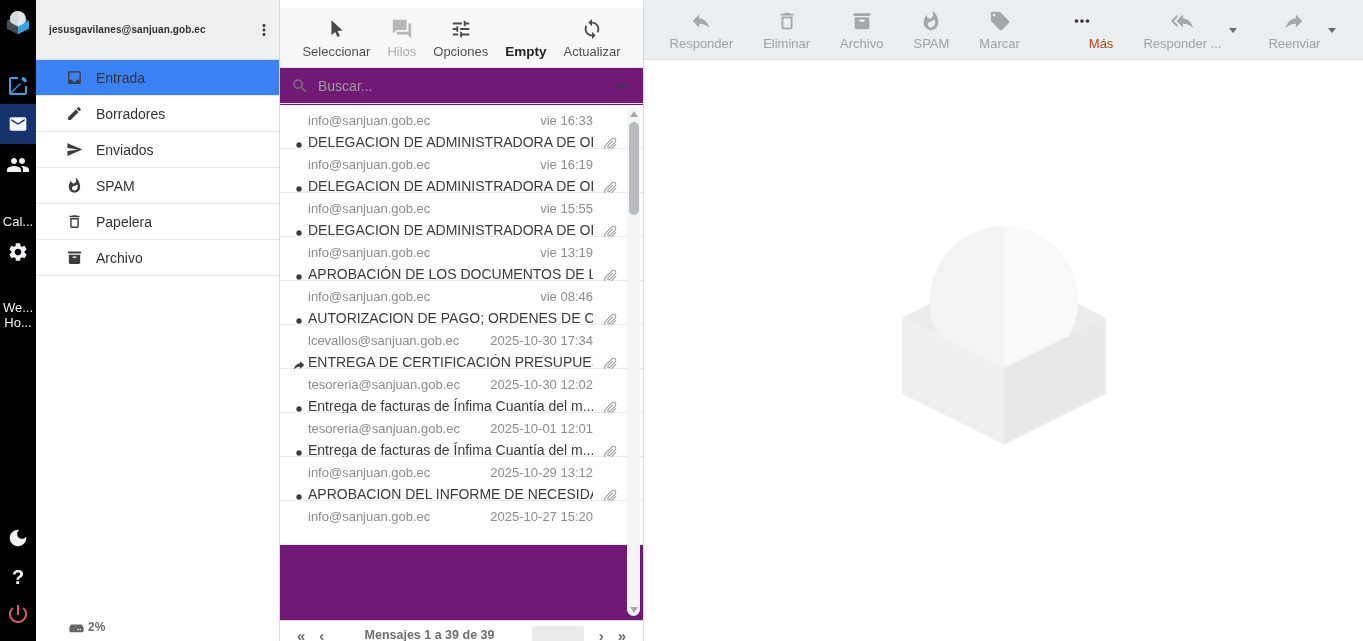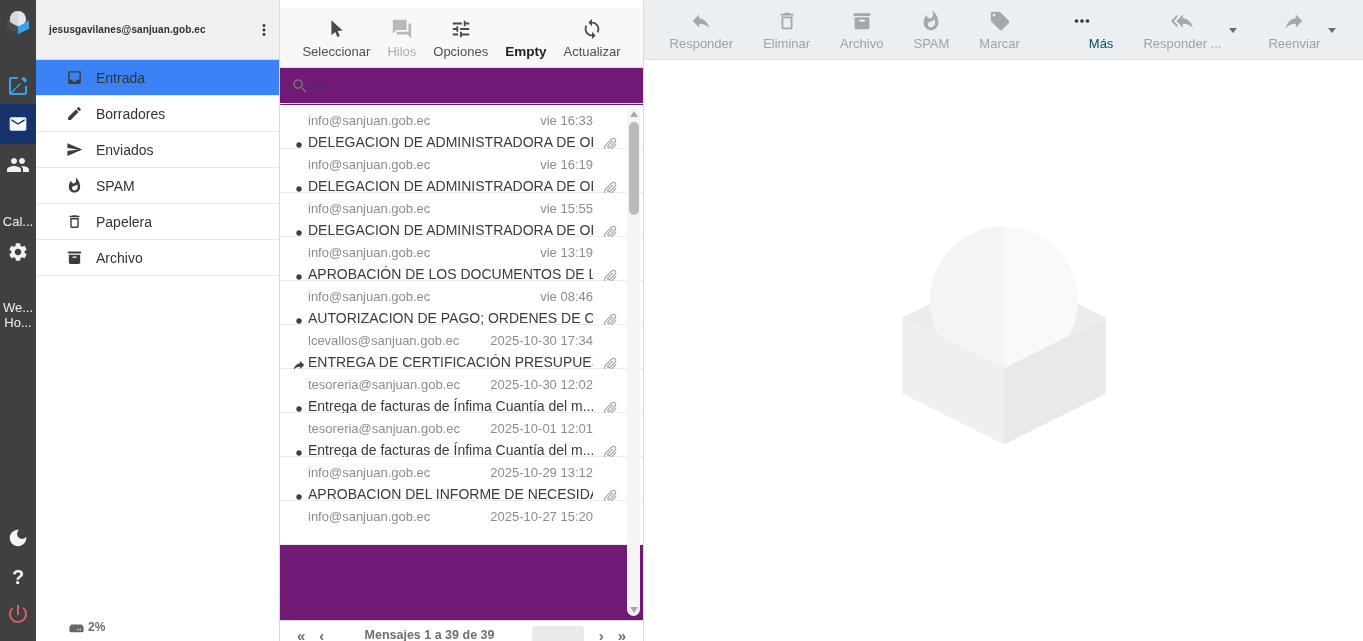--- a/index.html
+++ b/index.html
@@ -6,21 +6,21 @@
   html,body { margin:0; padding:0; }
   body {
     width:1363px; height:641px; position:relative; overflow:hidden;
     font-family:"Liberation Sans", sans-serif; background:#fff;
     -webkit-font-smoothing:antialiased;
   }
   svg { display:block; }
   .icon svg { width:100%; height:100%; }
 
   
-  .rail { position:absolute; left:0; top:0; width:36px; height:641px; background:#404040; z-index:5; }
+  .rail { position:absolute; left:0; top:0; width:36px; height:641px; background:#000000; z-index:5; }
   .rail-item { position:absolute; left:0; width:36px; display:flex; justify-content:center; align-items:center; }
   .rail-label { position:absolute; left:0; width:36px; text-align:center; color:#eef2f6; font-size:13px; line-height:15px; white-space:nowrap; overflow:hidden; }
   .rail-logo { top:8px; }
   .rail-compose { top:74px; color:#3c9fe4; }
   .rail-mailtile { top:104px; height:40px; background:#16336c; color:#f4f7fa; }
   .rail-people { top:153px; color:#eef2f6; }
   .rail-cal { top:214px; }
   .rail-gear { top:241px; color:#eef2f6; }
   .rail-cp { top:278px; color:#e06a3c; font-weight:bold; font-style:italic; font-size:12px;padding-left:48px; }
   .rail-home { top:300px; }
@@ -80,21 +80,21 @@
   .pg-nav { font-size:15px; font-weight:700; color:#6e6e6e; padding:0 7px; cursor:pointer; line-height:1; }
   .pg-label { flex:1; text-align:center; font-size:12.5px; font-weight:700; color:#6f6f6f; }
   .pg-input { width:52px; height:19px; background:#e8eaec; border:none; border-radius:3px; margin:0 8px 0 4px; outline:none; font-size:12px; padding:0 4px; }
 
   
   .rightpane { position:absolute; left:643px; top:0; width:720px; height:641px; background:#fff; border-left:1px solid #d9d9d9; }
   .right-toolbar { background:#eceff1; gap:26px; border-bottom:1px solid #e0e0e0; }
   .right-toolbar .tb-btn { color:#a3a8ac; }
   .right-toolbar .tb-btn .tb-label { color:#9ea3a7; }
   .right-toolbar .tb-btn.enabled { color:#3b3b3b; }
-  .right-toolbar .tb-btn.enabled .tb-label { color:#0c4a6e;padding-left:39px; }
+  .right-toolbar .tb-btn.enabled .tb-label { color:#c2410c;padding-left:39px; }
   .watermark { position:absolute; left:50%; top:50%; transform:translate(-50%,-47%); }
 </style>
 </head>
 <body>
 
 <div class="rail">
   <div class="rail-item rail-logo">
     <svg width="28" height="28" viewBox="0 0 24 24">
       <polygon points="12,6.2 21.5,11 12,15.8 2.5,11" fill="#57616a"></polygon>
       <circle cx="12" cy="9.4" r="6.8" fill="#e4e7e9"></circle>
@@ -275,20 +275,21 @@
           <div class="tb-label">Actualizar</div>
         </div>
       </div>
     </div>
   <div class="search-row">
     <span class="search-icon icon">
         <svg viewBox="0 0 24 24" fill="currentColor">
           <path d="M15.5 14h-.79l-.28-.27C15.41 12.59 16 11.11 16 9.5 16 5.91 13.09 3 9.5 3S3 5.91 3 9.5 5.91 16 9.5 16c1.61 0 3.09-.59 4.23-1.57l.27.28v.79l5 4.99L20.49 19l-4.99-5zm-6 0C7.01 14 5 11.99 5 9.5S7.01 5 9.5 5 14 7.01 14 9.5 11.99 14 9.5 14z"></path>
         </svg>
       </span>
+    <span class="search-ph">Buscar...</span>
     <span class="search-chevron icon">
         <svg viewBox="0 0 24 24" fill="currentColor">
           <path d="M16.59 8.59 12 13.17 7.41 8.59 6 10l6 6 6-6z"></path>
         </svg>
       </span>
   </div>
   <div class="msg-list" id="msg-list">
       <div class="msg-row">
         <div class="msg-line1">
           <span class="msg-from">info@sanjuan.gob.ec</span>

